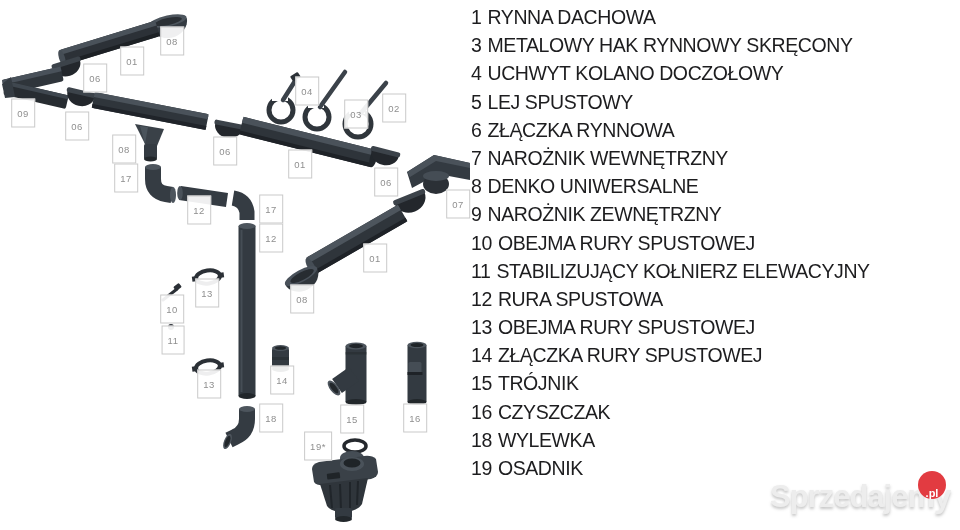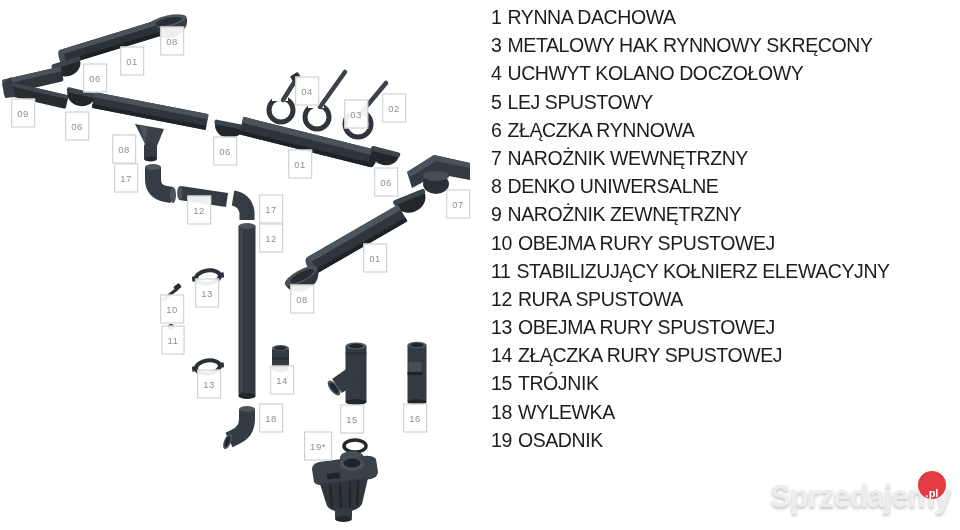--- a/index.html
+++ b/index.html
@@ -9,21 +9,21 @@
   .diagram-svg{position:absolute;left:0;top:0;}
   
   .plabel{position:absolute;transform:translate(-50%,-50%);
           border:1px solid #c9c9c9;background:rgba(255,255,255,.92);
           color:#8f8f8f;font-size:9.5px;line-height:11px;padding:8px 5px;
           letter-spacing:.5px;white-space:nowrap;}
   
   .legend{position:absolute;left:471px;top:3px;margin:0;padding:0;
           list-style:none;color:#1d1d1f;font-size:19.5px;line-height:28.2px;
           letter-spacing:-0.4px;white-space:nowrap;}
-  .legend li{height:28.2px;margin-left:20px;}
+  .legend li{height:28.2px;}
   .legend .num{margin-right:6px;}
   
   .watermark{position:absolute;left:770px;top:479px;
              font-size:31px;font-weight:bold;letter-spacing:-1px;
              color:#ededed;text-shadow:0 2px 3px rgba(90,90,90,.35);}
   .wm-badge{position:absolute;left:148px;top:-8px;width:28px;height:28px;
             border-radius:50%;background:#e23b41;color:#fff;font-size:11px;
             font-weight:bold;letter-spacing:0;display:flex;align-items:flex-end;
             justify-content:center;text-shadow:none;}
 </style>
@@ -255,20 +255,21 @@
     <li><span class="num">6</span><span>ZŁĄCZKA RYNNOWA</span></li>
     <li><span class="num">7</span><span>NAROŻNIK WEWNĘTRZNY</span></li>
     <li><span class="num">8</span><span>DENKO UNIWERSALNE</span></li>
     <li><span class="num">9</span><span>NAROŻNIK ZEWNĘTRZNY</span></li>
     <li><span class="num">10</span><span>OBEJMA RURY SPUSTOWEJ</span></li>
     <li><span class="num">11</span><span>STABILIZUJĄCY KOŁNIERZ ELEWACYJNY</span></li>
     <li><span class="num">12</span><span>RURA SPUSTOWA</span></li>
     <li><span class="num">13</span><span>OBEJMA RURY SPUSTOWEJ</span></li>
     <li><span class="num">14</span><span>ZŁĄCZKA RURY SPUSTOWEJ</span></li>
     <li><span class="num">15</span><span>TRÓJNIK</span></li>
+    <li><span class="num">16</span><span>CZYSZCZAK</span></li>
     <li><span class="num">18</span><span>WYLEWKA</span></li>
     <li><span class="num">19</span><span>OSADNIK</span></li>
   </ol>
 
   <div class="watermark">
     <span>Sprzedajemy</span>
     <span class="wm-badge">
       <span>.pl</span>
     </span>
   </div>

